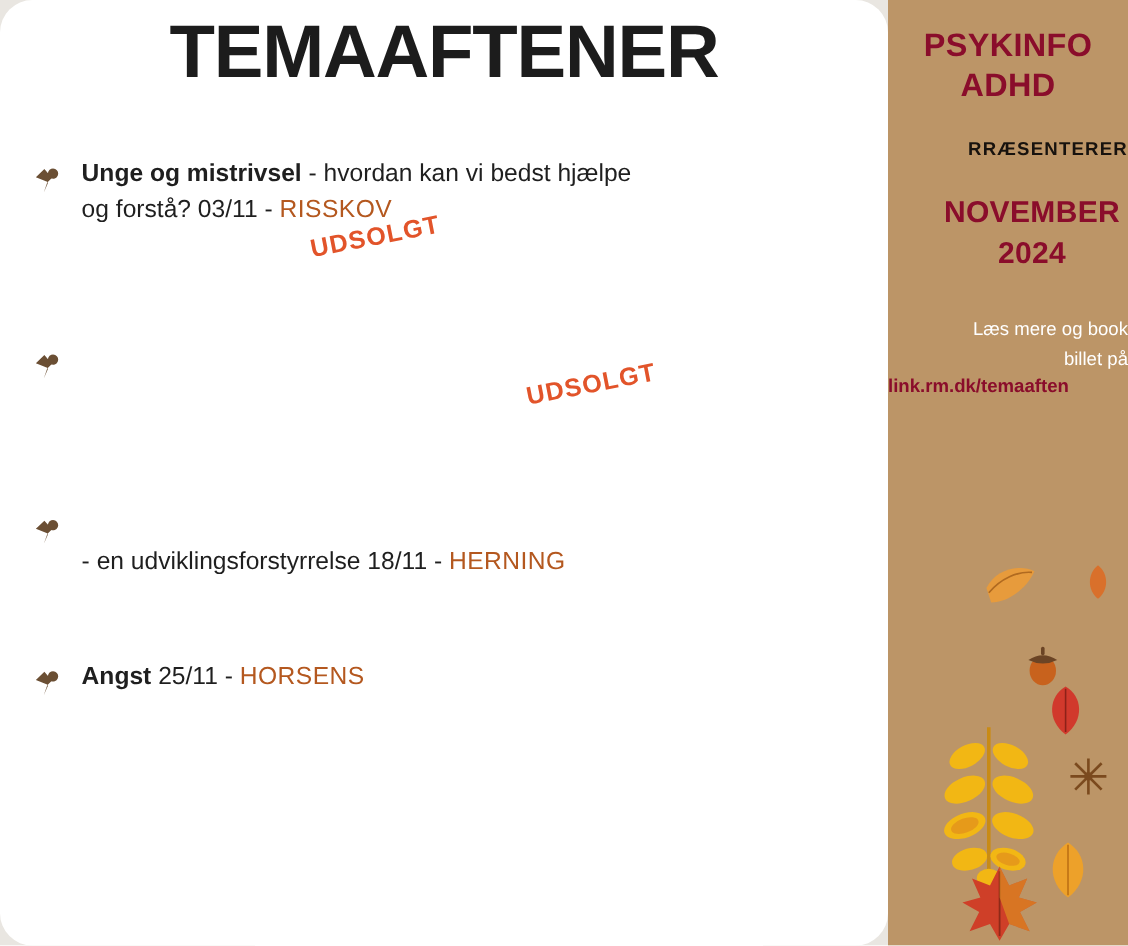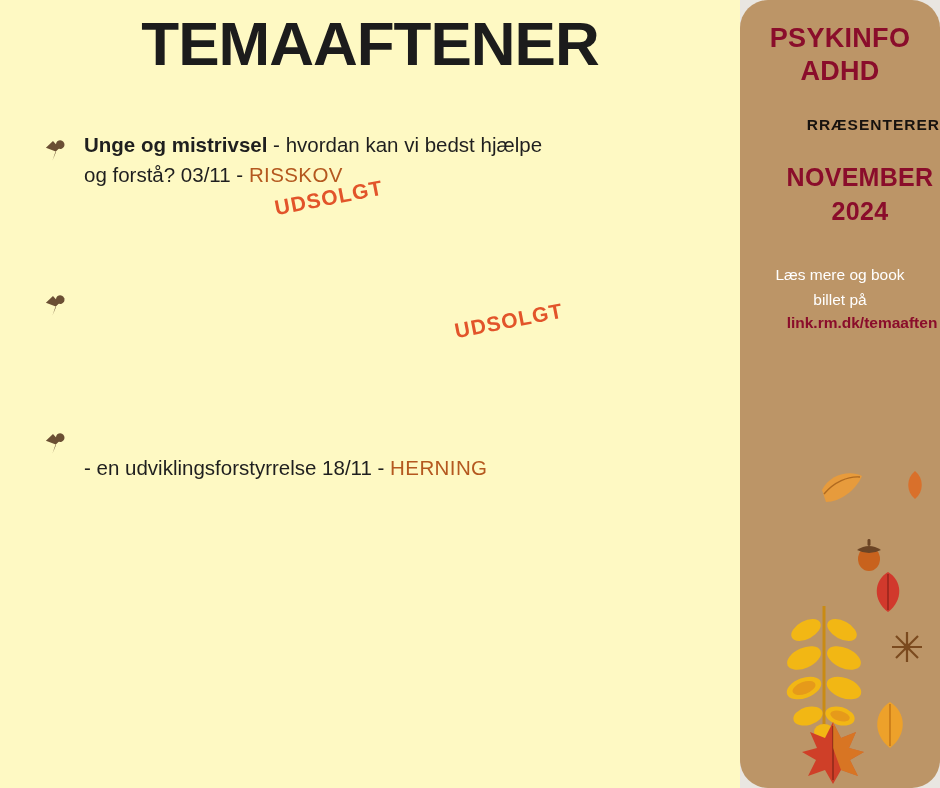--- a/index.html
+++ b/index.html
@@ -14,38 +14,39 @@
     width: 940px;
     height: 788px;
     background: #e9e6e1;
     display: flex;
   }
   
   .left {
     position: relative;
     width: 740px;
     height: 788px;
-    background: #fef9c3;
+    background: #ffffff;
+    border-radius: 27px;
   }
   .poster-title {
     position: absolute;
     left: 0;
     top: 8px;
     width: 740px;
     text-align: center;
     font-size: 62px;
     font-weight: bold;
     letter-spacing: -1px;
     color: #1c1c1c;
     font-family: "Liberation Sans", sans-serif;
   }
   .events {
     position: absolute;
     top: 130px;
-    left: 16px;
+    left: 0;
     width: 740px;
   }
   .event {
     position: relative;
     padding-left: 68px;
     min-height: 60px;
   }
   .pin-icon {
     position: absolute;
     left: 26px;
@@ -74,21 +75,20 @@
     transform: rotate(-11deg);
     font-family: "Liberation Sans", sans-serif;
   }
   
   .right {
     position: relative;
     width: 200px;
     height: 788px;
     background: #bc9567;
     overflow: hidden;
-    border-radius: 28px;
   }
   .brand {
     margin-top: 22px;
     text-align: center;
     color: #8a0d2b;
     font-weight: bold;
     font-size: 27px;
     line-height: 33px;
     letter-spacing: .3px;
   }
@@ -105,34 +105,33 @@
     text-align: center;
     color: #8a0d2b;
     font-weight: bold;
     font-size: 25px;
     line-height: 34px;
     letter-spacing: .3px;
     padding-left: 40px;
   }
   .readmore {
     margin-top: 34px;
-    text-align: center;
+    text-align: right;
     color: #ffffff;
     font-size: 15.5px;
     line-height: 25px;
   }
   .link {
     display: block;
     margin-top: 2px;
-    text-align: center;
+    text-align: left;
     color: #8a0d2b;
     font-size: 15.5px;
     font-weight: bold;
     text-decoration: none;
-    padding-left: 44px;
   }
   .leaf { position: absolute; }
 </style>
 </head>
 <body>
 
 <div id="poster">
 
   <div class="left">
 
@@ -180,20 +179,34 @@
             </g>
           </svg>
         </span>
         <div class="event-text">
           <br>
           <span> - en udviklingsforstyrrelse 18/11 - </span><span class="city">HERNING</span>
         </div>
       </div>
 
 
+      <div class="event" style="margin-top:66px;">
+        <span class="pin-icon">
+          <svg width="30" height="30" viewBox="0 0 30 30">
+            <g transform="rotate(-20 15 15)">
+              <path d="M5 10 L14 6 L16 11 L22 13 L13 17 Z" fill="#6b4f34"></path>
+              <path d="M13.5 16 L7 24 L12.5 18.2 Z" fill="#6b4f34"></path>
+              <circle cx="19.5" cy="12" r="4.3" fill="#6b4f34"></circle>
+            </g>
+          </svg>
+        </span>
+        <div class="event-text">
+          <span class="b">Angst</span><span> 25/11 - </span><span class="city">HORSENS</span>
+        </div>
+      </div>
 
     </div>
   </div>
 
   <div class="right">
     <div class="brand">
       <span>PSYKINFO</span><br>
       <span>ADHD</span>
     </div>
 

